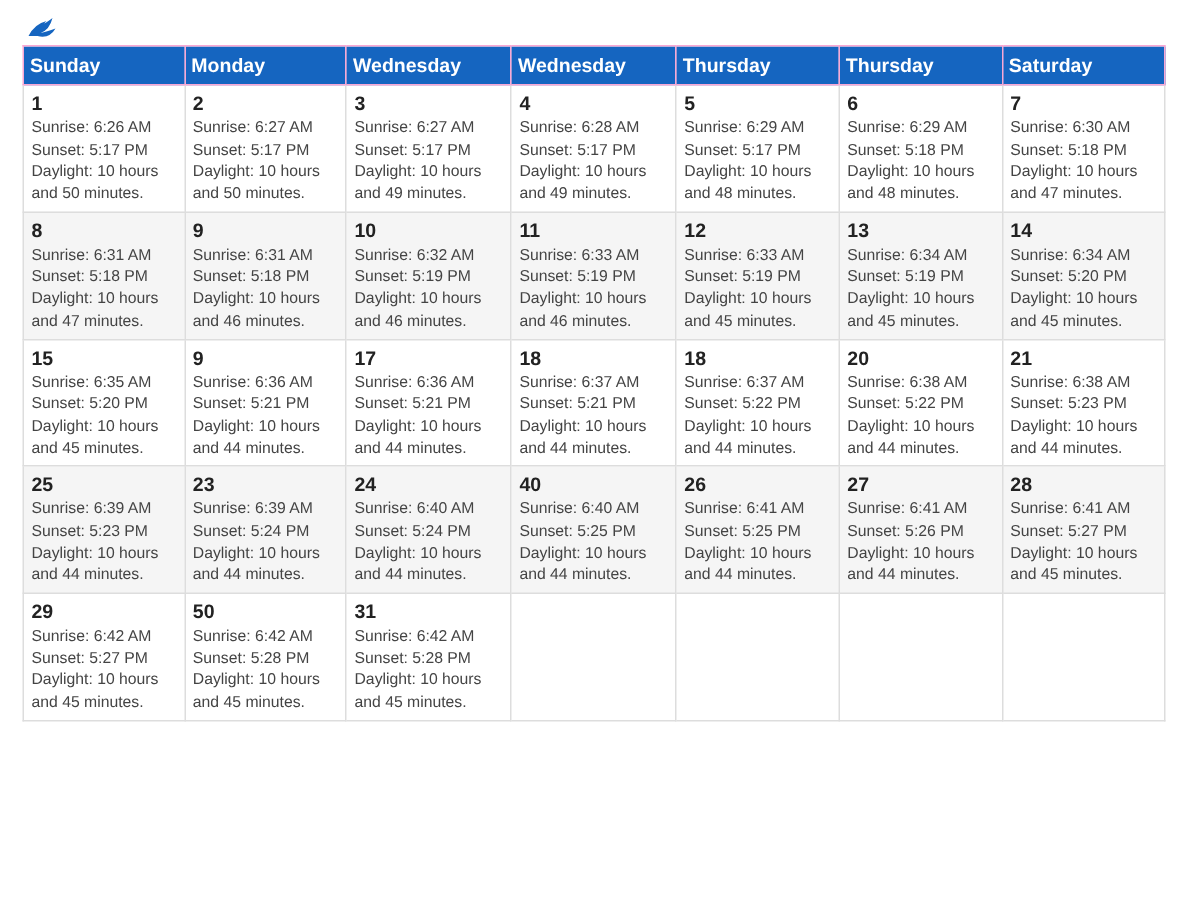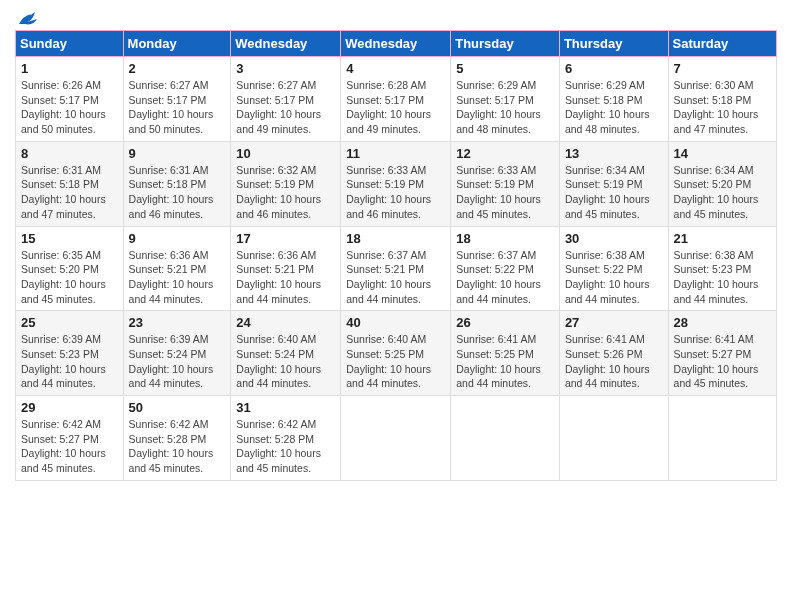--- a/index.html
+++ b/index.html
@@ -277,21 +277,21 @@
       </td>
         <td>
         <span class="day-num">18</span>
         <div class="day-detail">
           Sunrise: 6:37 AM<br>
           Sunset: 5:22 PM<br>
           Daylight: 10 hours and 44 minutes.
         </div>
       </td>
         <td>
-        <span class="day-num">30</span>
+        <span class="day-num">20</span>
         <div class="day-detail">
           Sunrise: 6:38 AM<br>
           Sunset: 5:22 PM<br>
           Daylight: 10 hours and 44 minutes.
         </div>
       </td>
         <td>
         <span class="day-num">21</span>
         <div class="day-detail">
           Sunrise: 6:38 AM<br>

